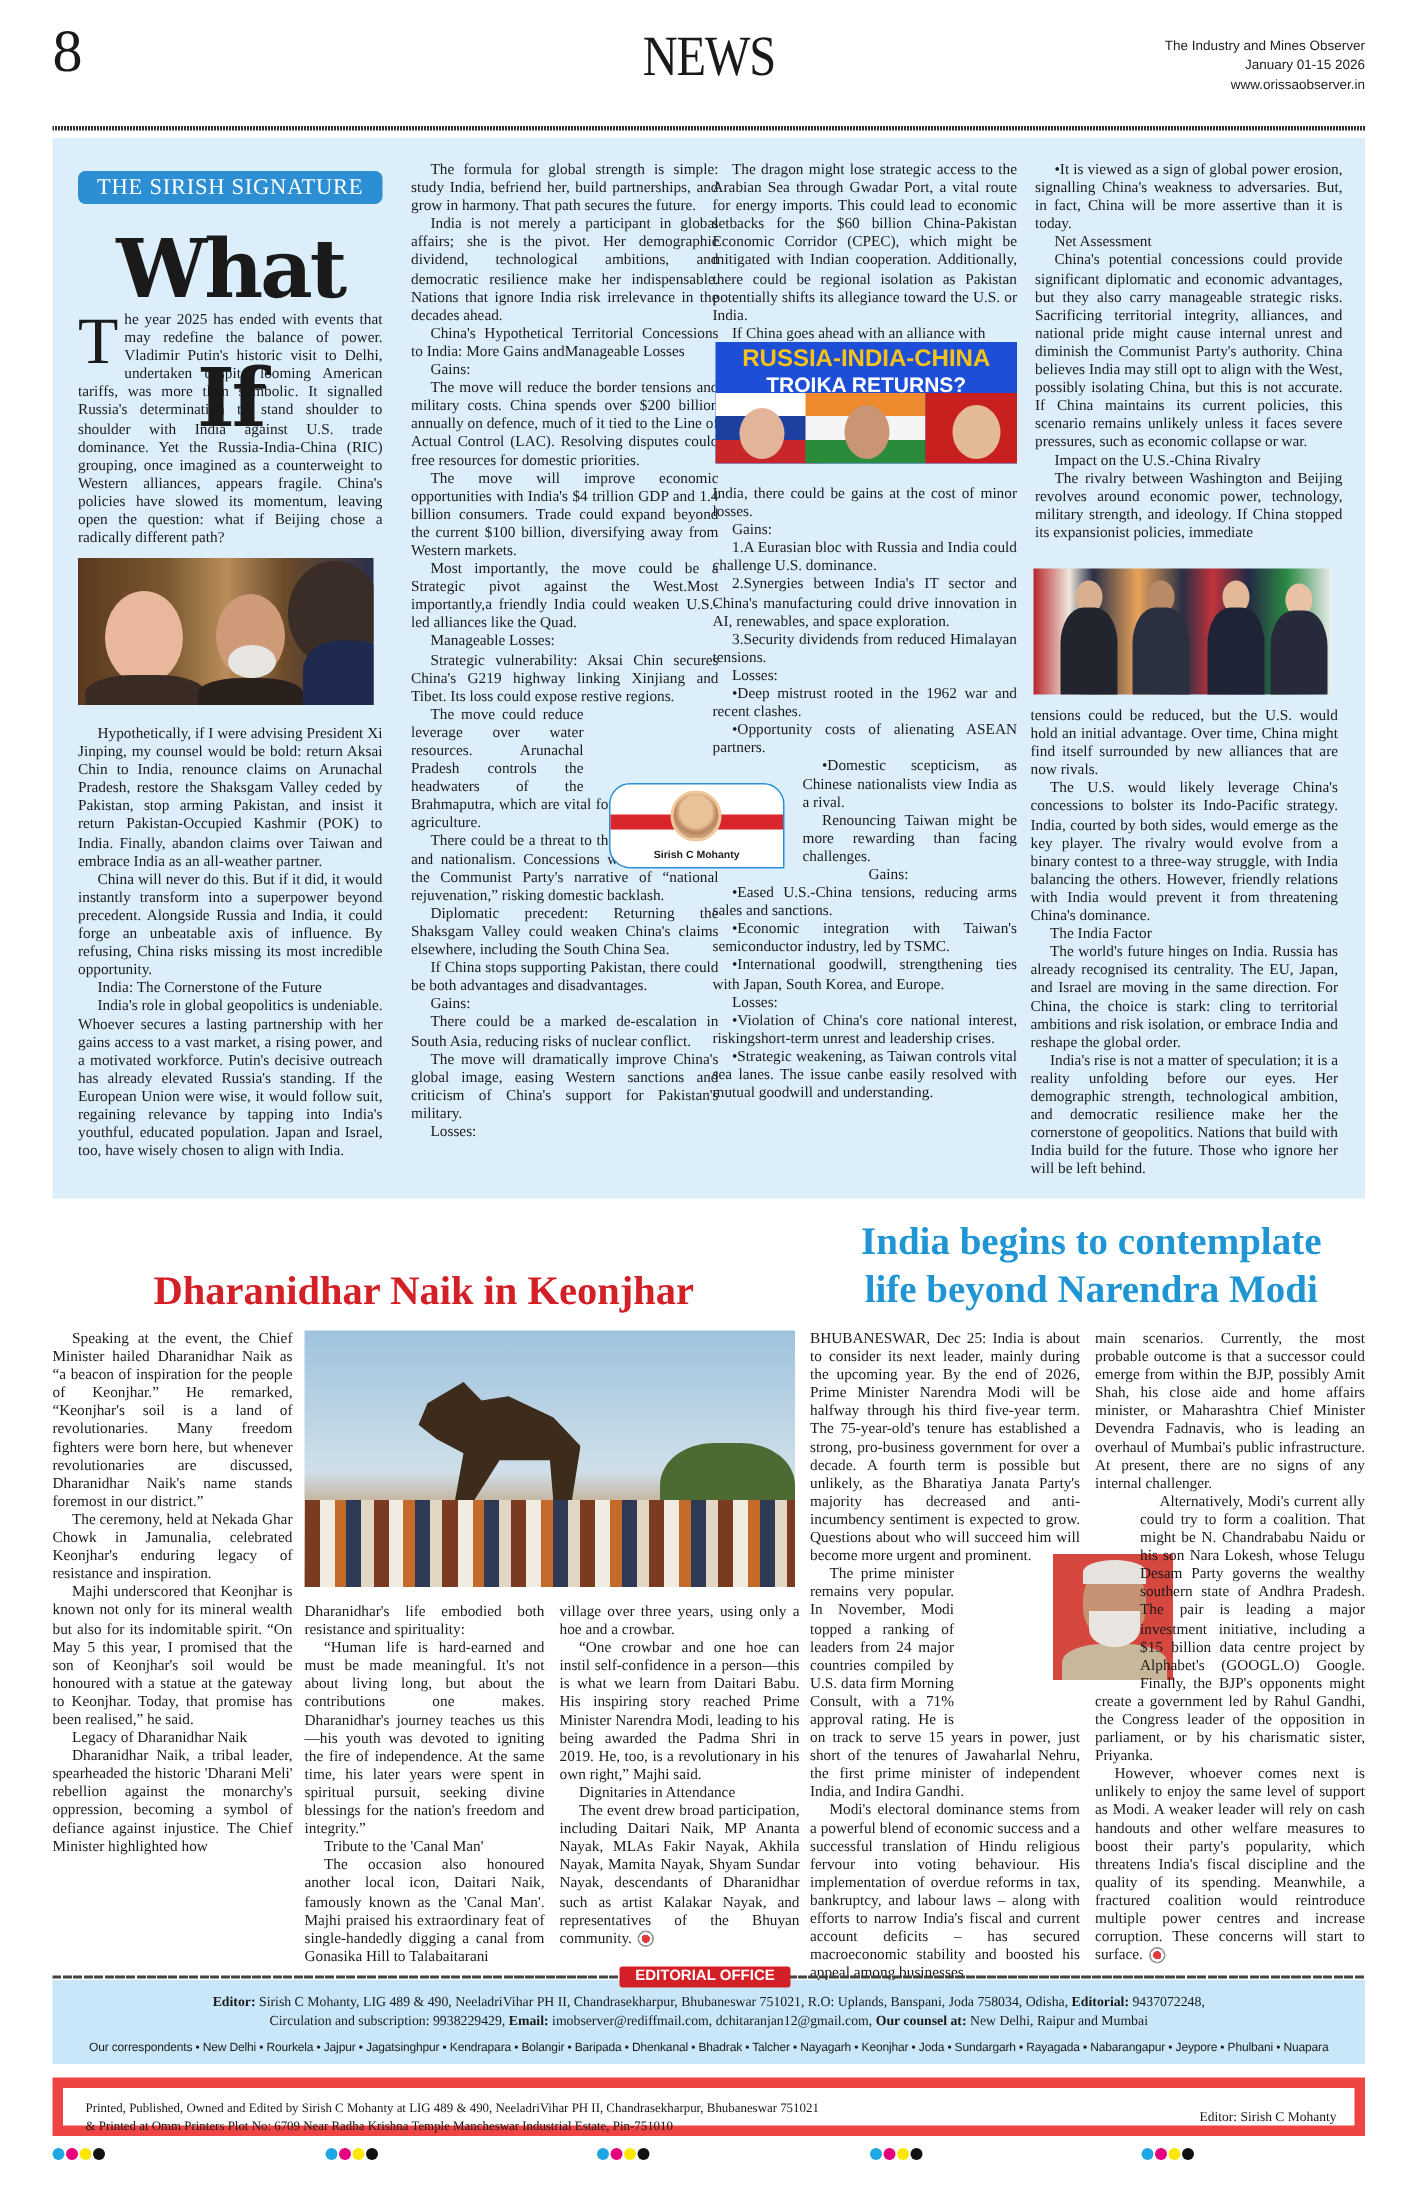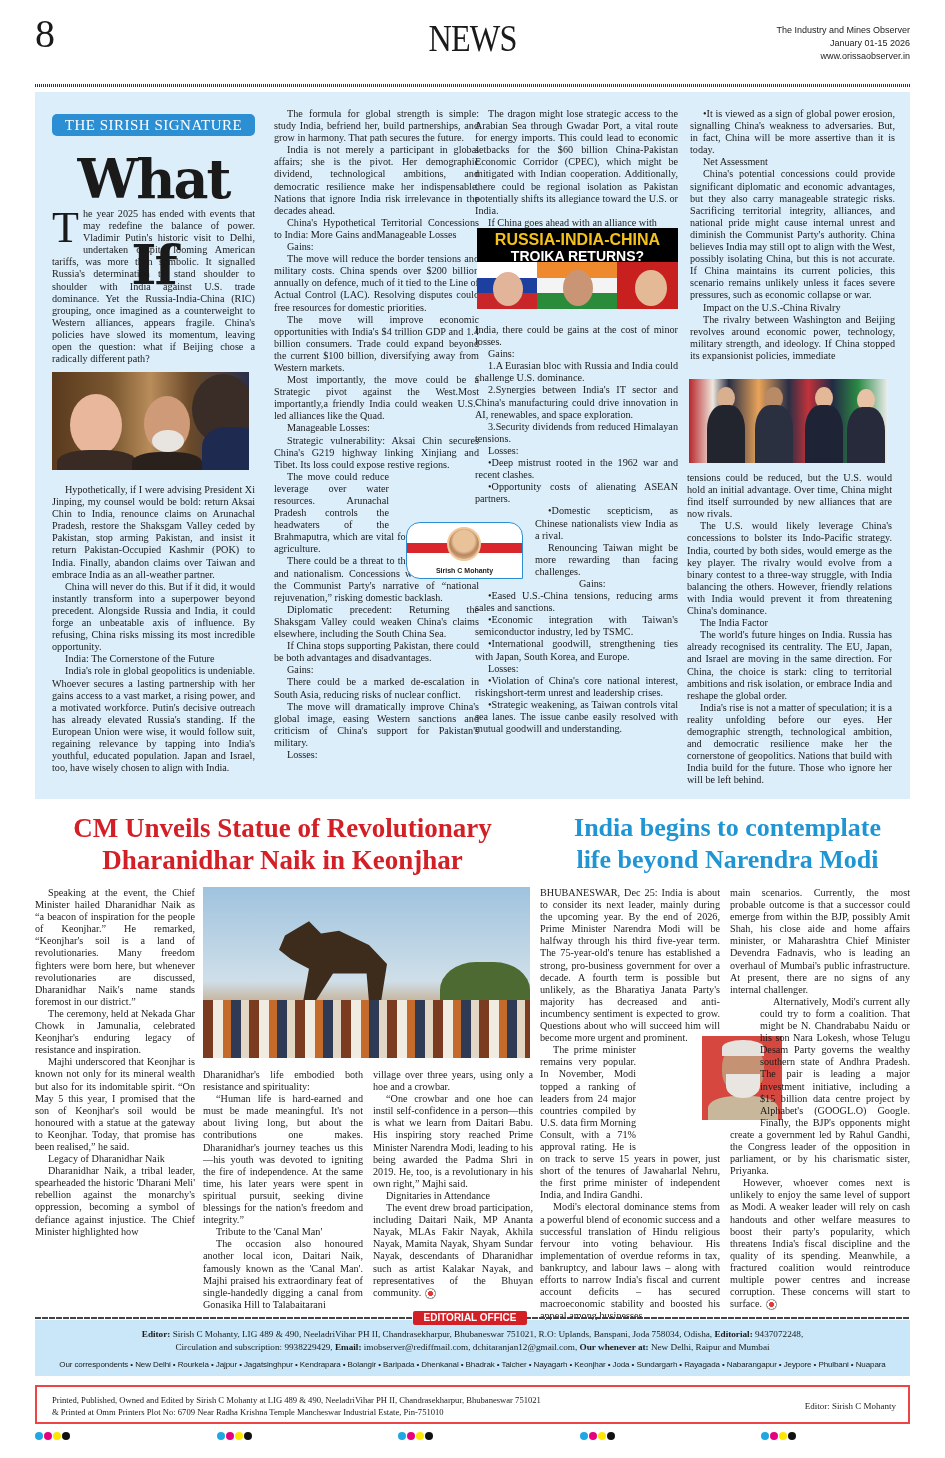--- a/index.html
+++ b/index.html
@@ -20,21 +20,21 @@
   .col p.noind { text-indent: 0; }
   .col p.sub { text-indent: 13px; }
   .signature-badge { position: absolute; left: 17px; top: 22px; width: 203px; height: 22px; background: #2c8fd3; color: #fff; border-radius: 5px; text-align: center; font-size: 15px; line-height: 22px; letter-spacing: 0.5px; font-family: "Liberation Serif", serif; }
   .feature-title { position: absolute; left: 17px; top: 44px; width: 203px; text-align: center; font-size: 54px; font-weight: bold; line-height: 86px; font-family: "DejaVu Serif", serif; letter-spacing: -2px; color: #1a1a1a; }
   .dropcap { float: left; font-size: 44px; line-height: 36px; margin: 2px 4px 0 0; font-family: "Liberation Serif", serif; }
   .photo { position: absolute; overflow: hidden; }
   .photo-leaders { background: linear-gradient(90deg, #5a3a1e 0%, #7a5730 30%, #b98d5b 50%, #6b4a2a 70%, #2a2f4a 100%); }
   .face { position: absolute; border-radius: 50%; }
   .suit { position: absolute; border-radius: 40% 40% 0 0; }
 
-  .troika { background: #000000; padding-left: 43px; }
+  .troika { background: #1d4ed8; padding-left: 43px; }
   .troika-head { position: absolute; left: 0; right: 0; font-family: "Liberation Sans", sans-serif; font-weight: bold; text-align: center; line-height: 1; }
   .troika-flag-ru { position: absolute; left: 0; top: 34px; width: 70px; height: 47px; background: linear-gradient(180deg, #fff 0 33%, #1c3fa0 33% 66%, #c9262a 66%); }
   .troika-flag-in { position: absolute; left: 60px; top: 34px; width: 80px; height: 47px; background: linear-gradient(180deg, #ee8a2d 0 33%, #f4f4f4 33% 66%, #2a8c3a 66%); }
   .troika-flag-cn { position: absolute; left: 140px; top: 34px; width: 66px; height: 47px; background: #c8201e; }
 
   .quad-photo { background: linear-gradient(90deg, #b8262c 0%, #efe7dc 12%, #2a2f45 20%, #e9a35a 35%, #2a2f45 50%, #c2323a 60%, #232a44 72%, #2b8a44 85%, #eee 100%); }
 
   .author-box { position: absolute; left: 371px; top: 430px; width: 117px; height: 57px; background: #fff; border: 1.5px solid #2c8fd3; border-radius: 14px 14px 0 14px; }
   .author-band { position: absolute; left: 0; right: 0; top: 20px; height: 10px; background: #d9262c; }
   .author-face { position: absolute; left: 40px; top: 4px; width: 34px; height: 34px; border-radius: 50%; background: radial-gradient(circle at 50% 40%, #e9c29a 0 45%, #b8865e 60%, #f2d9b8 100%); border: 2px solid #f0c89a; }
@@ -58,21 +58,21 @@
   .modi-body { position: absolute; left: 6px; top: 60px; width: 70px; height: 30px; border-radius: 40% 40% 0 0; background: #c9b79b; }
 
   .end-mark { display: inline-block; width: 11px; height: 11px; border-radius: 50%; background: radial-gradient(circle, #e23b3b 0 35%, #fff 36% 55%, #999 56%); vertical-align: middle; margin-left: 4px; }
 
   
   .eo-rule { position: absolute; left: 35px; top: 1317px; width: 875px; height: 2px; background: repeating-linear-gradient(90deg, #444 0 6px, #fff 6px 7px); }
   .eo-badge { position: absolute; left: 413px; top: 1311px; width: 114px; height: 14px; background: #d31f26; color: #fff; font-family: "Liberation Sans", sans-serif; font-weight: bold; font-size: 10px; line-height: 14px; text-align: center; border-radius: 2px; }
   .eo-box { position: absolute; left: 35px; top: 1320px; width: 875px; height: 56px; background: #c9e7f8; text-align: center; font-size: 9.2px; line-height: 13px; padding-top: 8px; }
   .eo-box b { font-weight: bold; }
   .eo-corr { font-family: "Liberation Sans", sans-serif; font-size: 8px; margin-top: 4px; letter-spacing: -0.1px; }
-  .imprint { position: absolute; left: 35px; top: 1385px; width: 875px; height: 39px; border: 2px solid #ef4444; font-size: 8.6px; line-height: 12px; padding: 7px 0 0 15px; }
+  .imprint { position: absolute; left: 35px; top: 1385px; width: 875px; height: 39px; border: 7px solid #ef4444; font-size: 8.6px; line-height: 12px; padding: 7px 0 0 15px; }
   .imprint-editor { position: absolute; right: 12px; top: 13px; font-size: 9px; text-align: center; }
   .reg-marks { position: absolute; top: 1432px; display: flex; gap: 1px; }
   .dot { width: 8px; height: 8px; border-radius: 50%; }
 </style>
 </head>
 <body>
 
 <header class="masthead">
   <div class="page-num">8</div>
   <div class="section-title">NEWS</div>
@@ -189,21 +189,21 @@
     <p class="noind">tensions could be reduced, but the U.S. would hold an initial advantage. Over time, China might find itself surrounded by new alliances that are now rivals.</p>
     <p>The U.S. would likely leverage China's concessions to bolster its Indo-Pacific strategy. India, courted by both sides, would emerge as the key player. The rivalry would evolve from a binary contest to a three-way struggle, with India balancing the others. However, friendly relations with India would prevent it from threatening China's dominance.</p>
     <p>The India Factor</p>
     <p>The world's future hinges on India. Russia has already recognised its centrality. The EU, Japan, and Israel are moving in the same direction. For China, the choice is stark: cling to territorial ambitions and risk isolation, or embrace India and reshape the global order.</p>
     <p>India's rise is not a matter of speculation; it is a reality unfolding before our eyes. Her demographic strength, technological ambition, and democratic resilience make her the cornerstone of geopolitics. Nations that build with India build for the future. Those who ignore her will be left behind.</p>
   </div>
 </section>
 
 <article>
   <h2 class="headline-red">
-    <span>CM Unveils Statue of Revolutionary</span><br>
+    <br>
     <span>Dharanidhar Naik in Keonjhar</span>
   </h2>
   <div class="story" style="left:35px; top:887px; width:160px;">
     <p>Speaking at the event, the Chief Minister hailed Dharanidhar Naik as “a beacon of inspiration for the people of Keonjhar.” He remarked, “Keonjhar's soil is a land of revolutionaries. Many freedom fighters were born here, but whenever revolutionaries are discussed, Dharanidhar Naik's name stands foremost in our district.”</p>
     <p>The ceremony, held at Nekada Ghar Chowk in Jamunalia, celebrated Keonjhar's enduring legacy of resistance and inspiration.</p>
     <p>Majhi underscored that Keonjhar is known not only for its mineral wealth but also for its indomitable spirit. “On May 5 this year, I promised that the son of Keonjhar's soil would be honoured with a statue at the gateway to Keonjhar. Today, that promise has been realised,” he said.</p>
     <p>Legacy of Dharanidhar Naik</p>
     <p>Dharanidhar Naik, a tribal leader, spearheaded the historic 'Dharani Meli' rebellion against the monarchy's oppression, becoming a symbol of defiance against injustice. The Chief Minister highlighted how</p>
   </div>
   <div class="statue-photo">
@@ -245,21 +245,21 @@
   <div class="story" style="left:730px; top:887px; width:180px;">
     <p class="noind">main scenarios. Currently, the most probable outcome is that a successor could emerge from within the BJP, possibly Amit Shah, his close aide and home affairs minister, or Maharashtra Chief Minister Devendra Fadnavis, who is leading an overhaul of Mumbai's public infrastructure. At present, there are no signs of any internal challenger.</p>
     <p><span style="float:left; width:30px; height:108px; margin-top:24px;"></span><span>Alternatively, Modi's current ally could try to form a coalition. That might be N. Chandrababu Naidu or his son Nara Lokesh, whose Telugu Desam Party governs the wealthy southern state of Andhra Pradesh. The pair is leading a major investment initiative, including a $15 billion data centre project by Alphabet's (GOOGL.O) Google. Finally, the BJP's opponents might create a government led by Rahul Gandhi, the Congress leader of the opposition in parliament, or by his charismatic sister, Priyanka.</span></p>
     <p><span>However, whoever comes next is unlikely to enjoy the same level of support as Modi. A weaker leader will rely on cash handouts and other welfare measures to boost their party's popularity, which threatens India's fiscal discipline and the quality of its spending. Meanwhile, a fractured coalition would reintroduce multiple power centres and increase corruption. These concerns will start to surface.</span><span class="end-mark"></span></p>
   </div>
 </article>
 
 <div class="eo-rule"></div>
 <div class="eo-box">
   <div><b>Editor:</b><span> Sirish C Mohanty, LIG 489 &amp; 490, NeeladriVihar PH II, Chandrasekharpur, Bhubaneswar 751021, R.O: Uplands, Banspani, Joda 758034, Odisha, </span><b>Editorial:</b><span> 9437072248,</span></div>
-  <div><span>Circulation and subscription: 9938229429, </span><b>Email:</b><span> imobserver@rediffmail.com, dchitaranjan12@gmail.com, </span><b>Our whenever at:</b><span> New Delhi, Raipur and Mumbai</span></div>
+  <div><span>Circulation and subscription: 9938229429, </span><b>Email:</b><span> imobserver@rediffmail.com, dchitaranjan12@gmail.com, </span><b>Our counsel at:</b><span> New Delhi, Raipur and Mumbai</span></div>
   <div class="eo-corr">Our correspondents • New Delhi • Rourkela • Jajpur • Jagatsinghpur • Kendrapara • Bolangir • Baripada • Dhenkanal • Bhadrak • Talcher • Nayagarh • Keonjhar • Joda • Sundargarh • Rayagada • Nabarangapur • Jeypore • Phulbani • Nuapara</div>
 </div>
 <div class="eo-badge">EDITORIAL OFFICE</div>
 
 <div class="imprint">
   <div>Printed, Published, Owned and Edited by  Sirish C Mohanty at LIG 489 &amp; 490, NeeladriVihar PH II, Chandrasekharpur, Bhubaneswar 751021</div>
   <div>&amp; Printed at Omm Printers Plot No: 6709 Near Radha Krishna Temple Mancheswar Industrial Estate, Pin-751010</div>
   <div class="imprint-editor">Editor: Sirish C Mohanty</div>
 </div>
 

